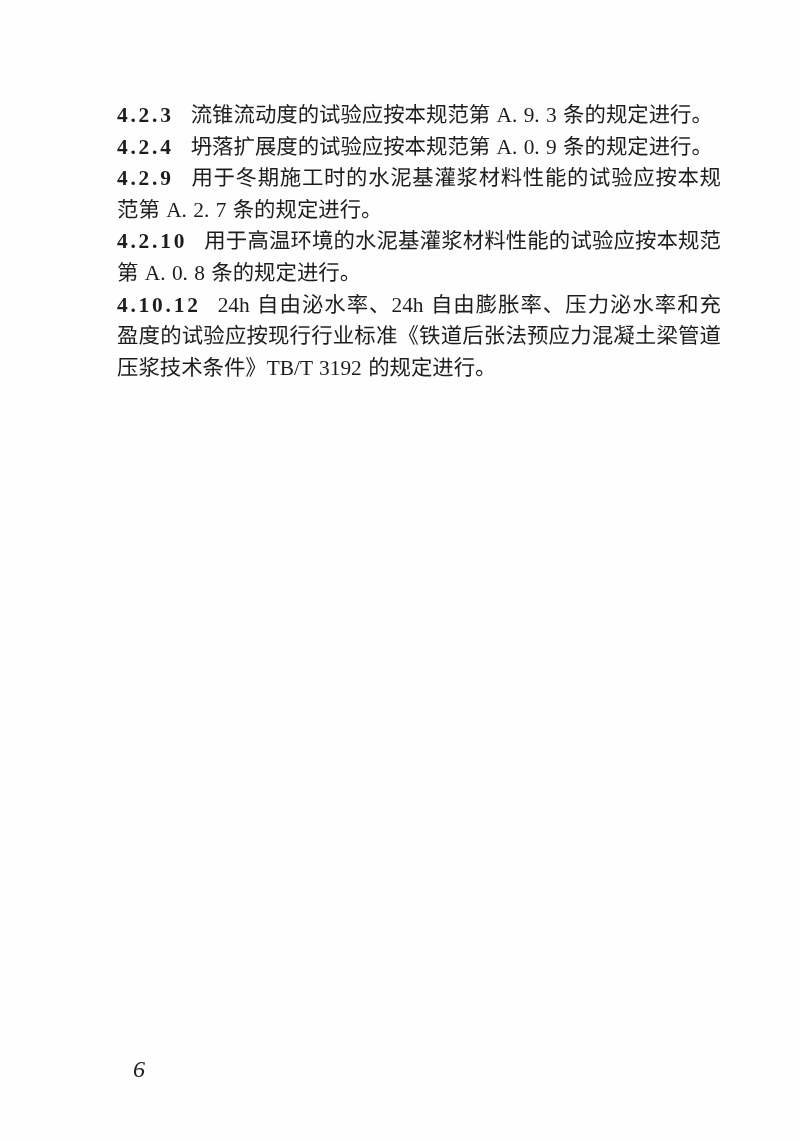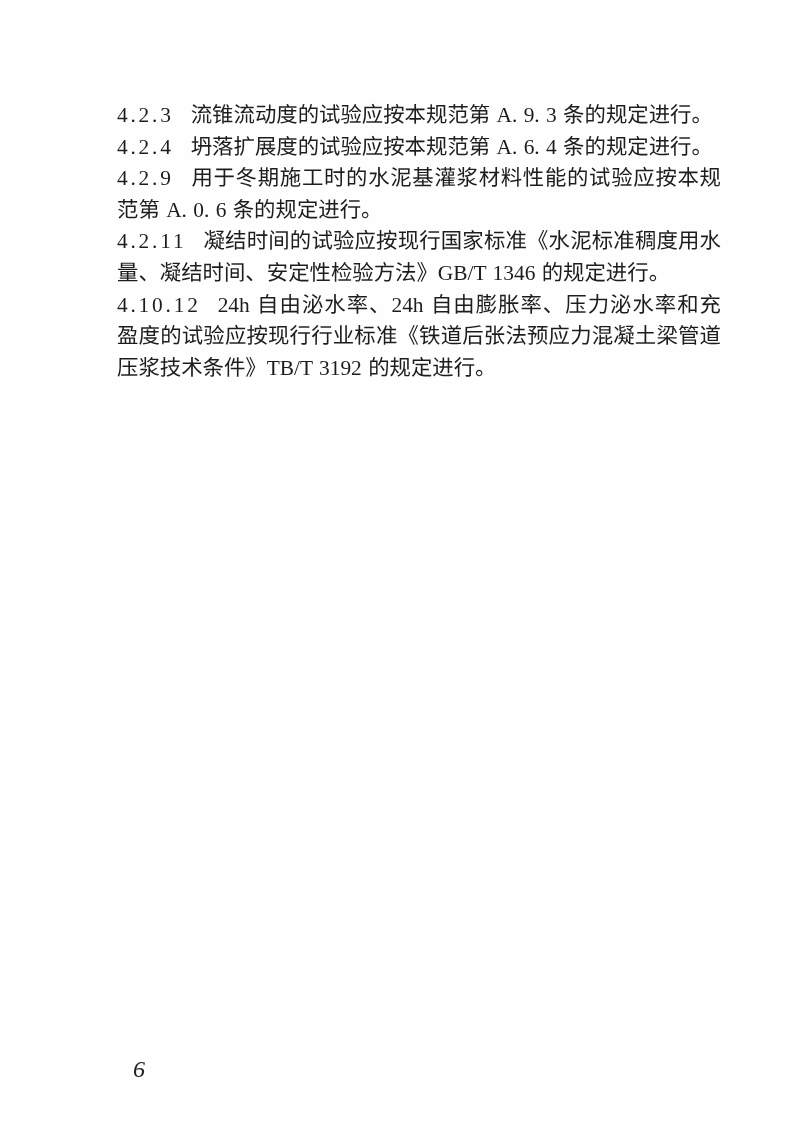--- a/index.html
+++ b/index.html
@@ -27,21 +27,21 @@
     width: 604px;
   }
   p.clause {
     margin: 0;
     font-size: 21.4px;
     line-height: 31.6px;
     text-align: justify;
     word-spacing: 1px;
   }
   .clause-num {
-    font-weight: normal;
+    font-weight: bold;
     letter-spacing: 0.13em;
     margin-right: 17px;
     white-space: nowrap;
   }
   .page-number {
     position: absolute;
     left: 133px;
     top: 1056px;
     font-size: 24px;
     font-style: italic;
@@ -49,29 +49,29 @@
   }
 </style>
 </head>
 <body>
 
 <div class="page">
   <div class="content">
 
     <p class="clause"><span class="clause-num">4.2.3</span><span class="clause-text">流锥流动度的试验应按本规范第 A. 9. 3 条的规定进行。</span></p>
 
-    <p class="clause"><span class="clause-num">4.2.4</span><span class="clause-text">坍落扩展度的试验应按本规范第 A. 6. 4 条的规定进行。</span></p>
+    <p class="clause"><span class="clause-num">4.2.4</span><span class="clause-text">坍落扩展度的试验应按本规范第 A. 0. 9 条的规定进行。</span></p>
 
 
 
 
 
-    <p class="clause"><span class="clause-num">4.2.9</span><span class="clause-text">用于冬期施工时的水泥基灌浆材料性能的试验应按本规范第 A. 0. 6 条的规定进行。</span></p>
+    <p class="clause"><span class="clause-num">4.2.9</span><span class="clause-text">用于冬期施工时的水泥基灌浆材料性能的试验应按本规范第 A. 2. 7 条的规定进行。</span></p>
 
+    <p class="clause"><span class="clause-num">4.2.10</span><span class="clause-text">用于高温环境的水泥基灌浆材料性能的试验应按本规范第 A. 0. 8 条的规定进行。</span></p>
 
-    <p class="clause"><span class="clause-num">4.2.11</span><span class="clause-text">凝结时间的试验应按现行国家标准《水泥标准稠度用水量、凝结时间、安定性检验方法》GB/T 1346 的规定进行。</span></p>
 
     <p class="clause"><span class="clause-num">4.10.12</span><span class="clause-text">24h 自由泌水率、24h 自由膨胀率、压力泌水率和充盈度的试验应按现行行业标准《铁道后张法预应力混凝土梁管道压浆技术条件》TB/T 3192 的规定进行。</span></p>
 
   </div>
 
   <div class="page-number">6</div>
 </div>
 
 </body></html>

